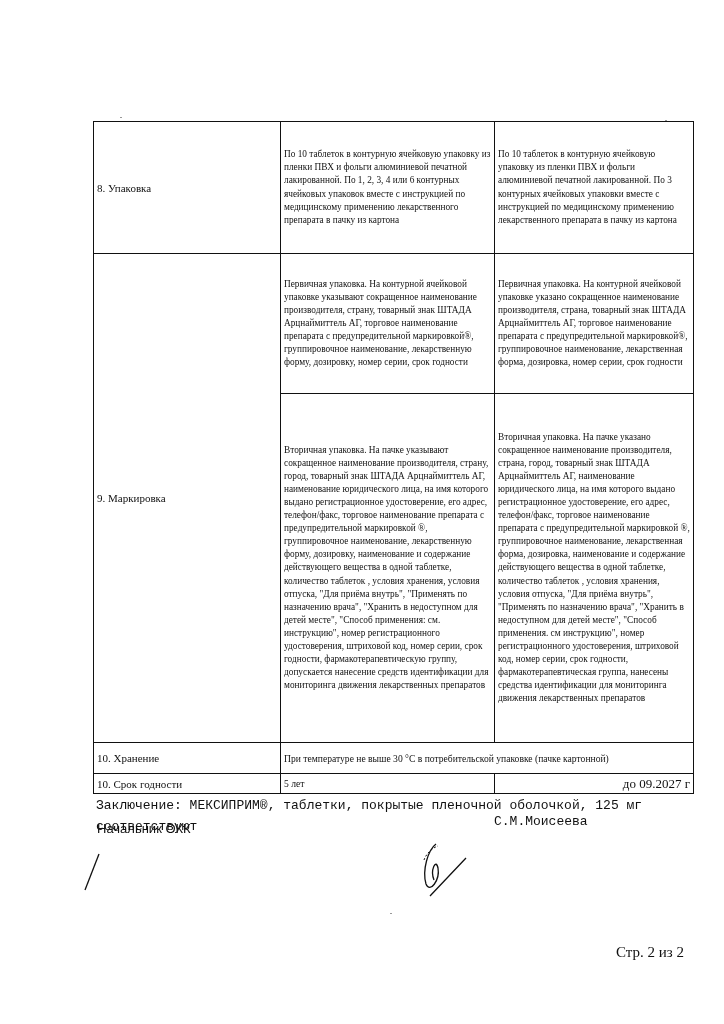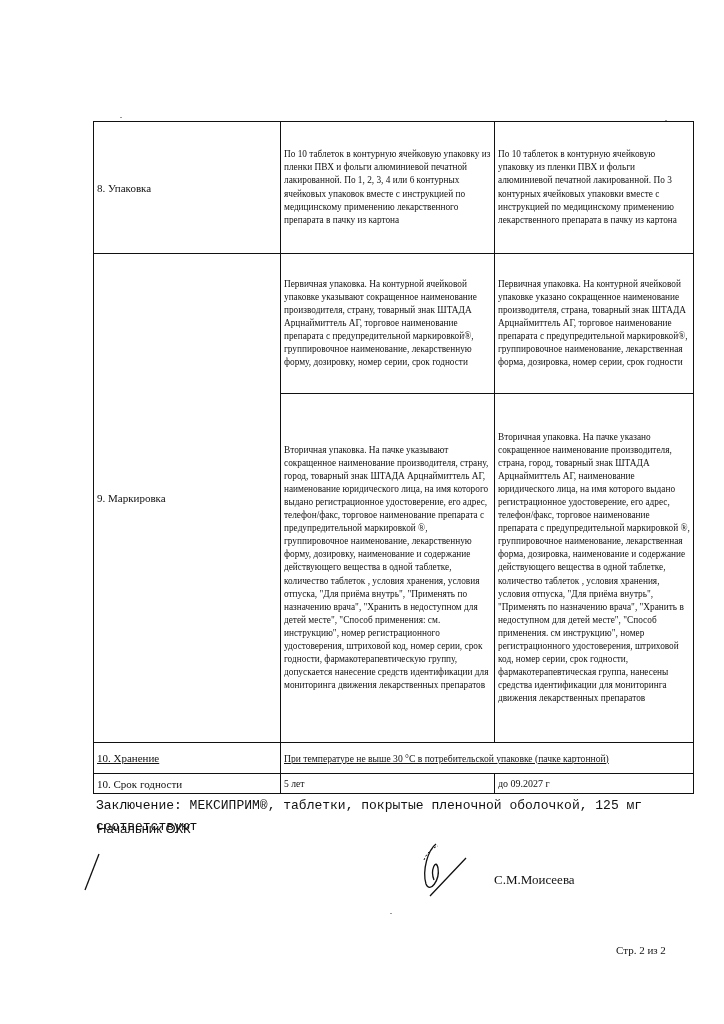--- a/index.html
+++ b/index.html
@@ -14,44 +14,44 @@
     border-collapse: collapse; table-layout: fixed;
   }
   table.spec td { border: 1.5px solid #111; padding: 0 3px; vertical-align: middle; }
   col.c1 { width: 187px; }
   col.c2 { width: 214px; }
   col.c3 { width: 199px; }
 
   .label { font-size: 11px; text-align: left; padding-left: 2px; }
   .cell { font-size: 9.3px; line-height: 13.1px; }
   .cell-left { font-size: 9.6px; text-align: left; padding-left: 2px; border-radius: 7px; }
-  .cell-center { font-size: 10px; text-align: left; }
+  .cell-center { font-size: 13px; text-align: right; }
 
   .r8 td { height: 131px; }
   .r9a td.v { height: 139px; }
   .r9b td.v { height: 348px; }
-  .r10 td { height: 30px; text-decoration: underline; }
+  .r10 td { height: 30px; }
   .r11 td { height: 19px; }
 
   .conclusion {
     position: absolute; left: 96px; top: 795px; width: 600px;
     font-size: 13px; line-height: 21px; font-family: Liberation Mono, monospace;
   }
   .sign-title {
     position: absolute; left: 97px; top: 821px; font-size: 13px;
     font-family: "Liberation Sans", "DejaVu Sans", sans-serif;
   }
   .sign-name {
-    position: absolute; left: 494px; top: 872px; font-size: 13px;
-    font-family: Liberation Serif, serif;
+    position: absolute; left: 494px; top: 814px; font-size: 13px;
+    font-family: Liberation Mono, monospace;
   }
   .signature { position: absolute; left: 400px; top: 840px; width: 100px; height: 60px; }
   .slash { position: absolute; left: 82px; top: 852px; width: 20px; height: 40px; }
   .page-num {
-    position: absolute; left: 616px; top: 944px; font-size: 11px;
+    position: absolute; left: 616px; top: 944px; font-size: 15px;
   }
   .speck { position: absolute; width: 2px; height: 1px; background: #999; }
 </style>
 </head>
 <body>
 
 <div class="page">
 
   <table class="spec">
     <colgroup>

